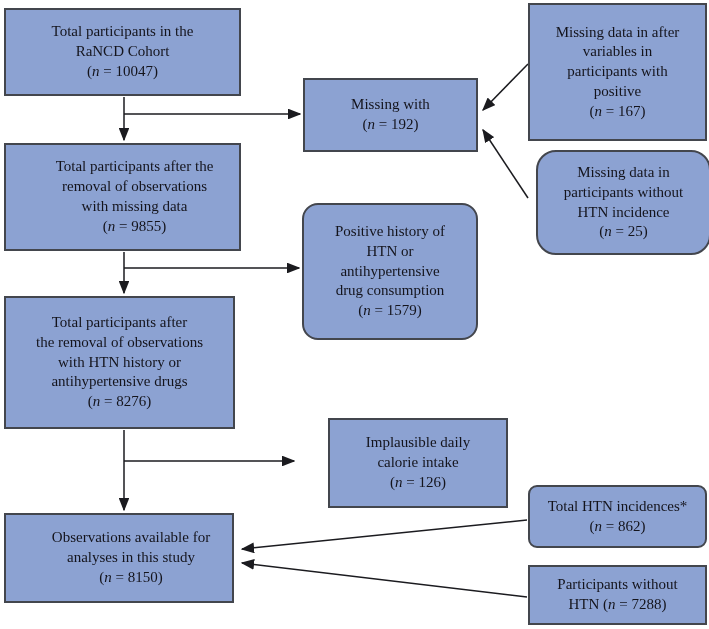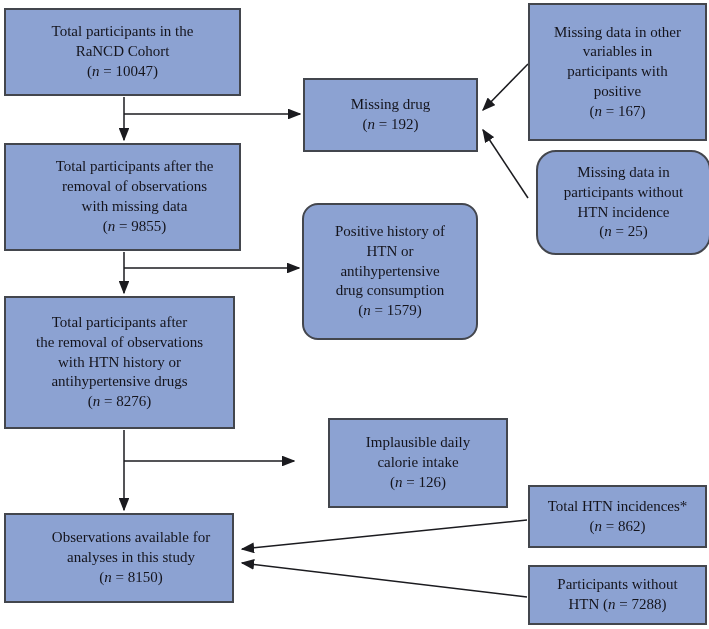--- a/index.html
+++ b/index.html
@@ -31,21 +31,21 @@
   
   #b-cohort          { left:4px;   top:8px;   width:237px; height:88px;text-align:center;  }
   #b-after-missing   { left:4px;   top:143px; width:237px; height:108px;padding-left:28px; }
   #b-after-htn       { left:4px;   top:296px; width:231px; height:133px; }
   #b-final           { left:4px;   top:513px; width:230px; height:90px;padding-left:28px;  }
   #b-missing         { left:303px; top:78px;  width:175px; height:74px;  }
   #b-positive        { left:302px; top:203px; width:176px; height:137px;border-radius:16px; }
   #b-implausible     { left:297px; top:418px; width:180px; height:90px;margin-left:31px;  }
   #b-missing-other   { left:528px; top:3px;   width:179px; height:138px; }
   #b-missing-without { left:536px; top:150px; width:175px; height:105px;border-radius:20px; }
-  #b-total-htn       { left:528px; top:485px; width:179px; height:63px;  }
+  #b-total-htn       { left:528px; top:485px; width:179px; height:63px;border-radius:9px;  }
   #b-without-htn     { left:528px; top:565px; width:179px; height:60px;  }
 </style>
 </head>
 <body>
 
 <div class="canvas">
 
   <svg class="connectors" viewBox="0 0 709 629" xmlns="http://www.w3.org/2000/svg">
     <defs>
       <marker id="ah" viewBox="0 0 10 8" refX="9" refY="4" markerWidth="9" markerHeight="7.2" orient="auto">
@@ -85,40 +85,40 @@
     <span class="bline">(<i>n</i> = 8276)</span>
   </div>
 
   <div class="box" id="b-final">
     <span class="bline">Observations available for</span>
     <span class="bline">analyses in this study</span>
     <span class="bline">(<i>n</i> = 8150)</span>
   </div>
 
   <div class="box" id="b-missing">
-    <span class="bline">Missing drug</span>
+    <span class="bline">Missing with</span>
     <span class="bline">(<i>n</i> = 192)</span>
   </div>
 
   <div class="box" id="b-positive">
     <span class="bline">Positive history of</span>
     <span class="bline">HTN or</span>
     <span class="bline">antihypertensive</span>
     <span class="bline">drug consumption</span>
     <span class="bline">(<i>n</i> = 1579)</span>
   </div>
 
   <div class="box" id="b-implausible">
     <span class="bline">Implausible daily</span>
     <span class="bline">calorie intake</span>
     <span class="bline">(<i>n</i> = 126)</span>
   </div>
 
   <div class="box" id="b-missing-other">
-    <span class="bline">Missing data in other</span>
+    <span class="bline">Missing data in after</span>
     <span class="bline">variables in</span>
     <span class="bline">participants with</span>
     <span class="bline">positive</span>
     <span class="bline">(<i>n</i> = 167)</span>
   </div>
 
   <div class="box" id="b-missing-without">
     <span class="bline">Missing data in</span>
     <span class="bline">participants without</span>
     <span class="bline">HTN incidence</span>

